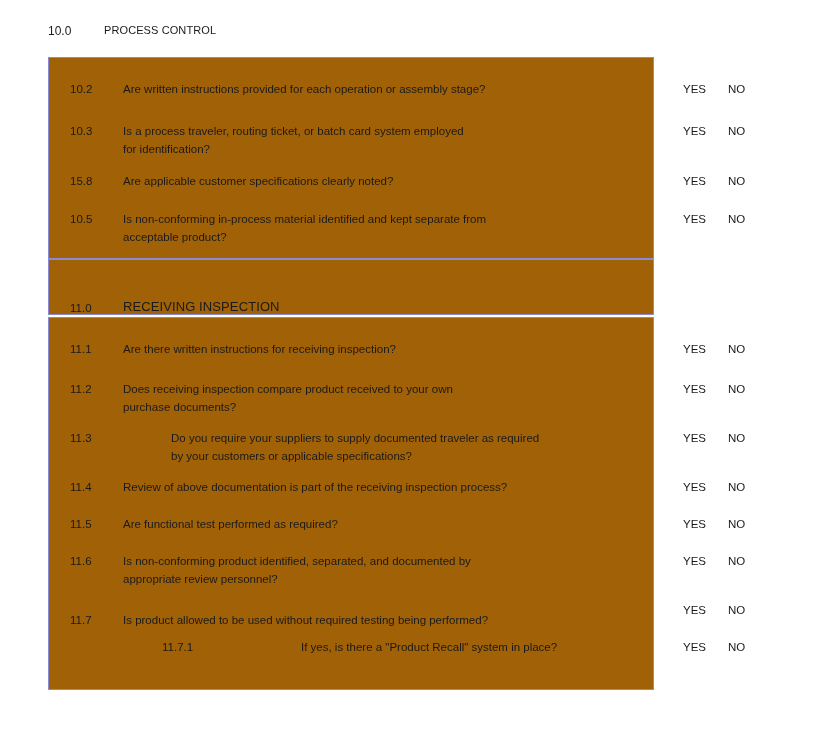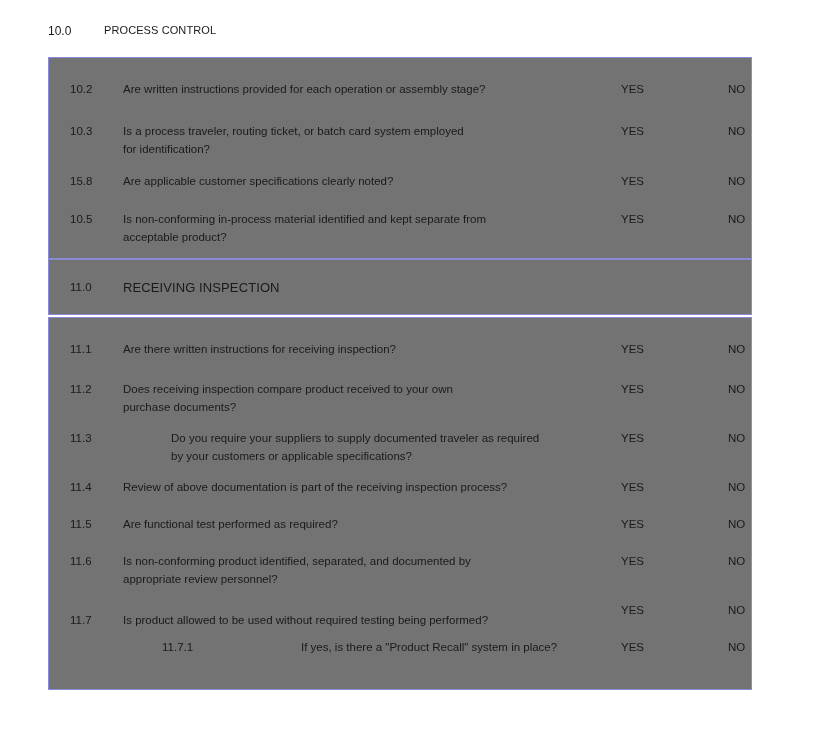--- a/index.html
+++ b/index.html
@@ -37,24 +37,24 @@
   }
   .section-heading .title {
     font-size: 11px;
     letter-spacing: 0.1px;
   }
 
   
   .block {
     position: absolute;
     left: 48px;
-    width: 704px;
+    width: 606px;
     box-sizing: border-box;
     border: 1px solid #8a8ad6;
-    background: #737373;
+    background: #a16207;
   }
 
   
   .row {
     position: relative;
     display: flex;
     align-items: flex-start;
     box-sizing: border-box;
   }
   .row .num {
@@ -70,21 +70,21 @@
     box-sizing: border-box;
     font-size: 11.5px;
     line-height: 18px;
     padding-right: 10px;
   }
   .row .text .l2 {
     display: block;
   }
   .row .yes {
     position: absolute;
-    left: 572px;
+    left: 634px;
     top: 0;
     font-size: 11.5px;
     line-height: 18px;
   }
   .row .no {
     position: absolute;
     left: 679px;
     top: 0;
     font-size: 11.5px;
     line-height: 18px;
@@ -169,21 +169,21 @@
         <span>Is non-conforming in-process material identified and kept separate from</span>
         <span class="l2">acceptable product?</span>
       </span>
       <span class="yes">YES</span>
       <span class="no">NO</span>
     </div>
 
   </div>
 
   <div class="block" style="top:259px; height:56px;">
-    <div class="block-heading" style="height:54px;">
+    <div class="block-heading" style="height:54px;align-items:flex-end;">
       <span class="num">11.0</span>
       <span class="title">RECEIVING INSPECTION</span>
     </div>
   </div>
 
   <div class="block" style="top:317px; height:373px;">
 
     <div class="row" style="margin-top:22px; height:40px;">
       <span class="num">11.1</span>
       <span class="text">

